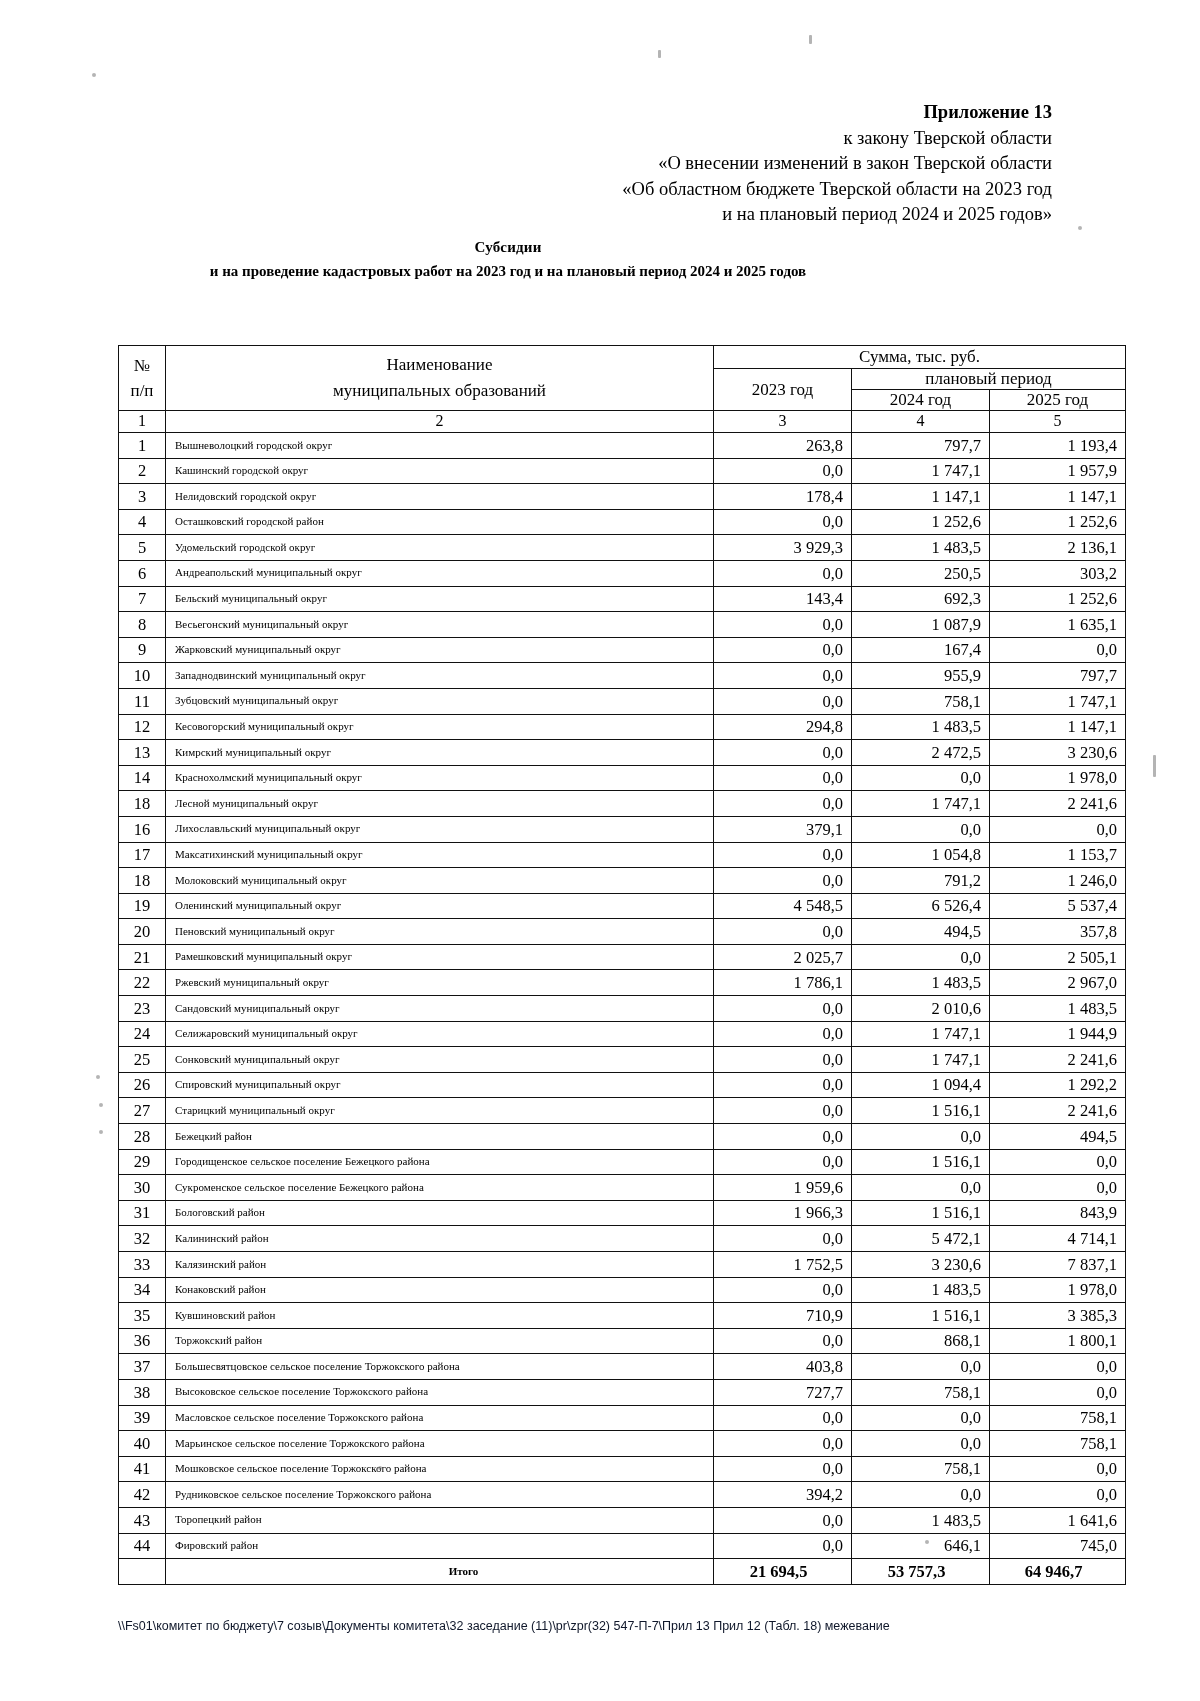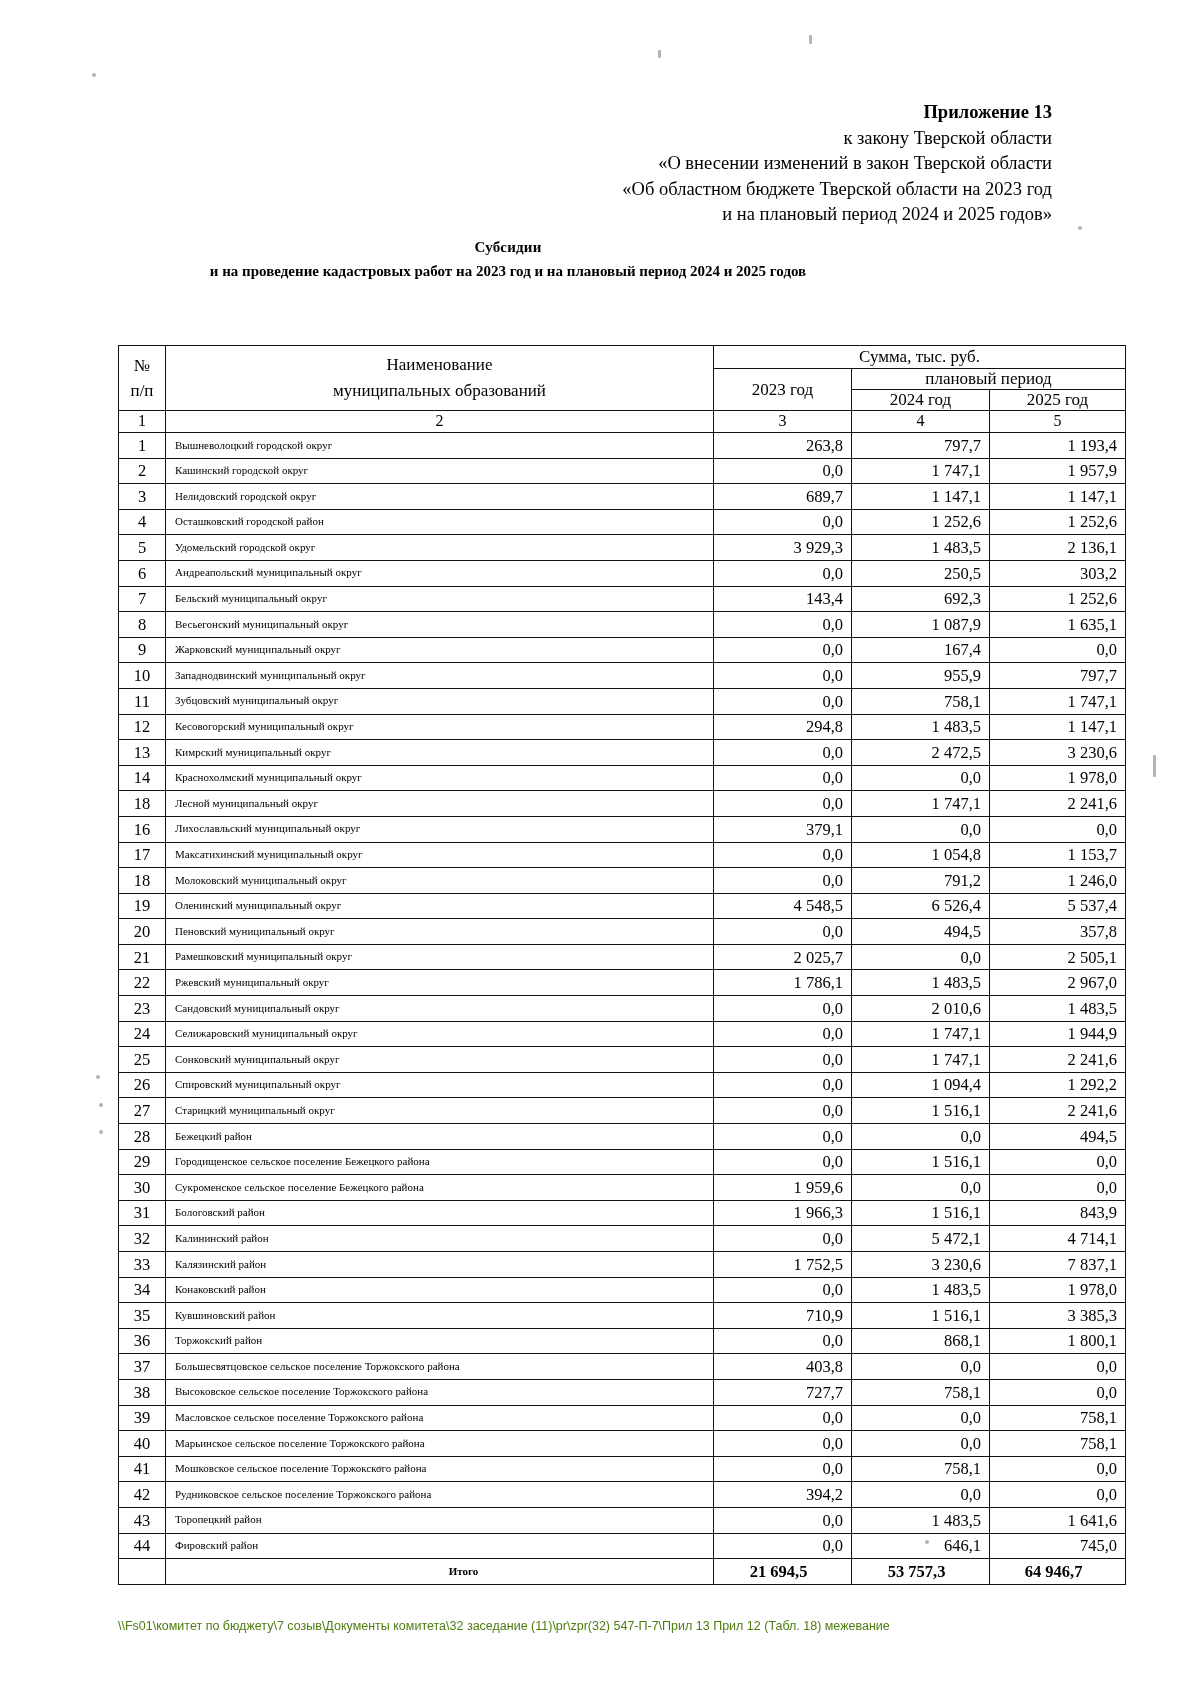--- a/index.html
+++ b/index.html
@@ -127,21 +127,21 @@
     line-height: 25px;
   }
 
   
   .doc-footer {
     position: absolute;
     left: 98px;
     bottom: 68px;
     font-family: "Liberation Sans", "DejaVu Sans", sans-serif;
     font-size: 12.5px;
-    color: #4d7c0f;
+    color: #0f172a;
     white-space: nowrap;
   }
 
   
   .speck {
     position: absolute;
     background: #777;
     border-radius: 50%;
     opacity: .55;
   }
@@ -212,21 +212,21 @@
           <tr>
             <td class="num">2</td>
             <td class="name">Кашинский городской округ</td>
             <td class="val">0,0</td>
             <td class="val">1 747,1</td>
             <td class="val">1 957,9</td>
           </tr>
           <tr>
             <td class="num">3</td>
             <td class="name">Нелидовский городской округ</td>
-            <td class="val">689,7</td>
+            <td class="val">178,4</td>
             <td class="val">1 147,1</td>
             <td class="val">1 147,1</td>
           </tr>
           <tr>
             <td class="num">4</td>
             <td class="name">Осташковский городской район</td>
             <td class="val">0,0</td>
             <td class="val">1 252,6</td>
             <td class="val">1 252,6</td>
           </tr>

